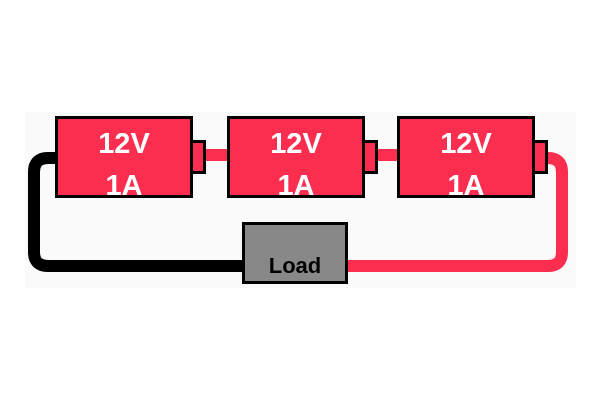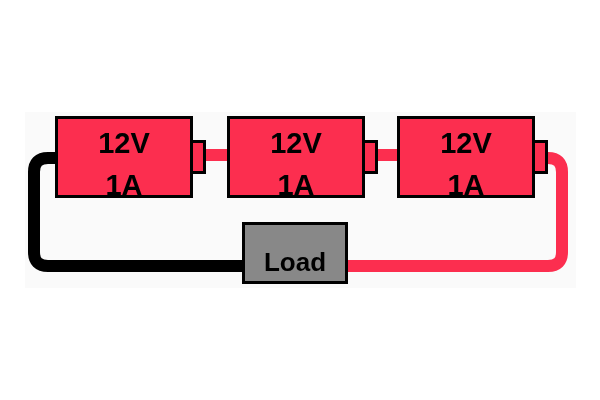--- a/index.html
+++ b/index.html
@@ -3,30 +3,30 @@
 <meta charset="utf-8">
 <style>
   html, body { margin: 0; padding: 0; background: #ffffff; }
   body { width: 600px; height: 400px; position: relative; overflow: hidden;
          font-family: "Liberation Sans", "DejaVu Sans", sans-serif; }
   .panel { position: absolute; left: 25px; top: 112px; width: 551px; height: 176px; background: #fafafa; }
   svg.wires { position: absolute; left: 0; top: 0; }
   .battery { position: absolute; top: 116px; width: 132px; height: 76px;
              background: #fc2e4f; border: 3px solid #000; box-sizing: content-box; }
   .battery .lbl { position: absolute; left: 0; right: 0; text-align: center;
-                  font-weight: bold; font-size: 29px; color: #000000; line-height: 1; }
+                  font-weight: bold; font-size: 29px; color: #ffffff; line-height: 1; }
   .battery .l1 { top: 10px; }
   .battery .l2 { top: 52px; }
   .terminal { position: absolute; top: 140px; width: 10px; height: 28px;
               background: #fc2e4f; border: 3px solid #000; border-left: none; }
   .link { position: absolute; top: 149px; height: 12px; background: #fc2e4f; }
   .load { position: absolute; left: 242px; top: 222px; width: 100px; height: 56px;
           background: #888888; border: 3px solid #000; }
-  .load .lbl { position: absolute; left: 0; right: 0; top: 24px; text-align: center;
-               font-weight: bold; font-size: 26px; color: #000; line-height: 1; }
+  .load .lbl { position: absolute; left: 0; right: 0; top: 30px; text-align: center;
+               font-weight: bold; font-size: 22px; color: #000; line-height: 1; }
 </style>
 </head>
 <body>
 
 <div class="panel"></div>
 
 <svg class="wires" width="600" height="400">
   <path d="M 56 158 L 48 158 Q 34 158 34 172 L 34 252 Q 34 266 48 266 L 244 266" fill="none" stroke="#000000" stroke-width="12" stroke-linejoin="round"></path>
   <path d="M 544 158 L 548 158 Q 562 158 562 172 L 562 252 Q 562 266 548 266 L 346 266" fill="none" stroke="#fc2e4f" stroke-width="12" stroke-linejoin="round"></path>
 </svg>

